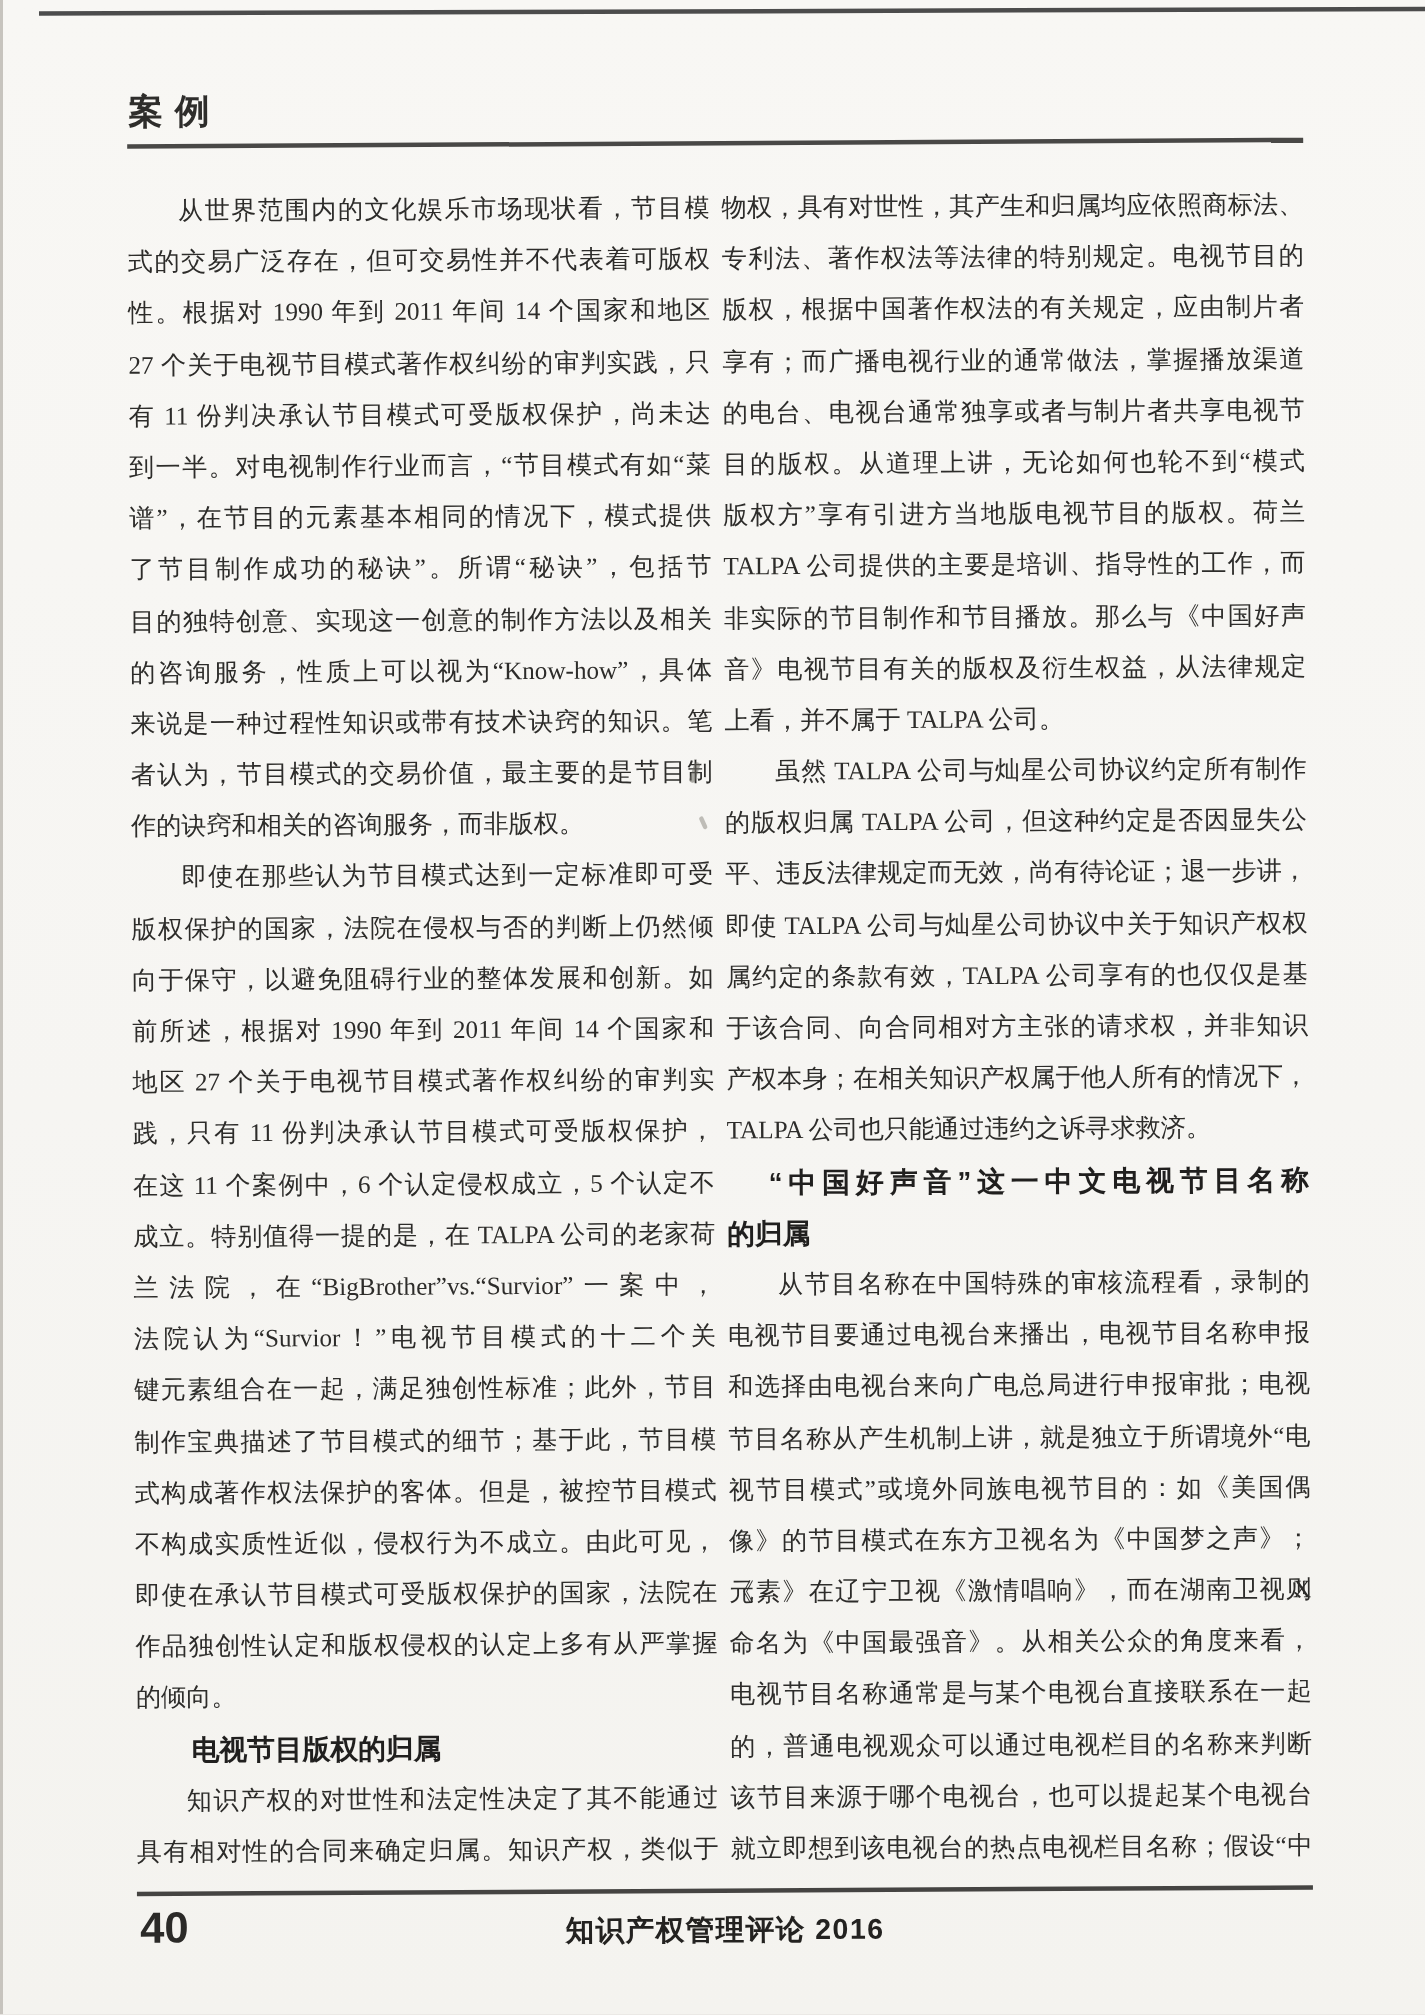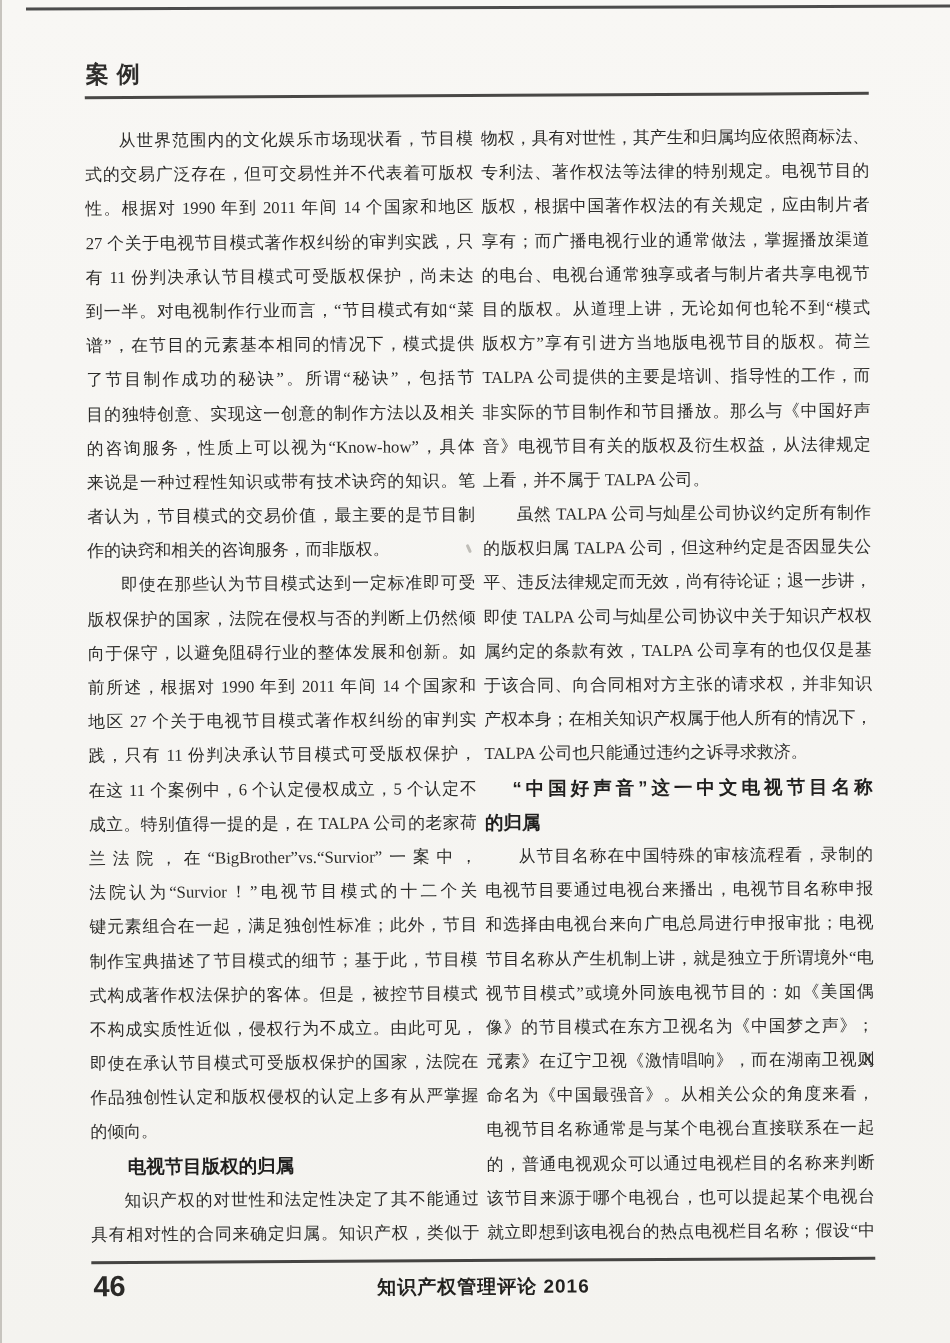--- a/index.html
+++ b/index.html
@@ -222,16 +222,16 @@
           <div class="line line-body just">的，普通电视观众可以通过电视栏目的名称来判断</div>
           <div class="line line-body just">该节目来源于哪个电视台，也可以提起某个电视台</div>
           <div class="line line-body just">就立即想到该电视台的热点电视栏目名称；假设“中</div>
         </div>
     </div>
 
     <div class="artifact"></div>
     <div class="artifact2"></div>
 
     <div class="footer-rule"></div>
-    <div class="page-number">46</div>
+    <div class="page-number">40</div>
     <div class="footer-title">知识产权管理评论  2016</div>
   </div>
 </div>
 
 </body></html>

